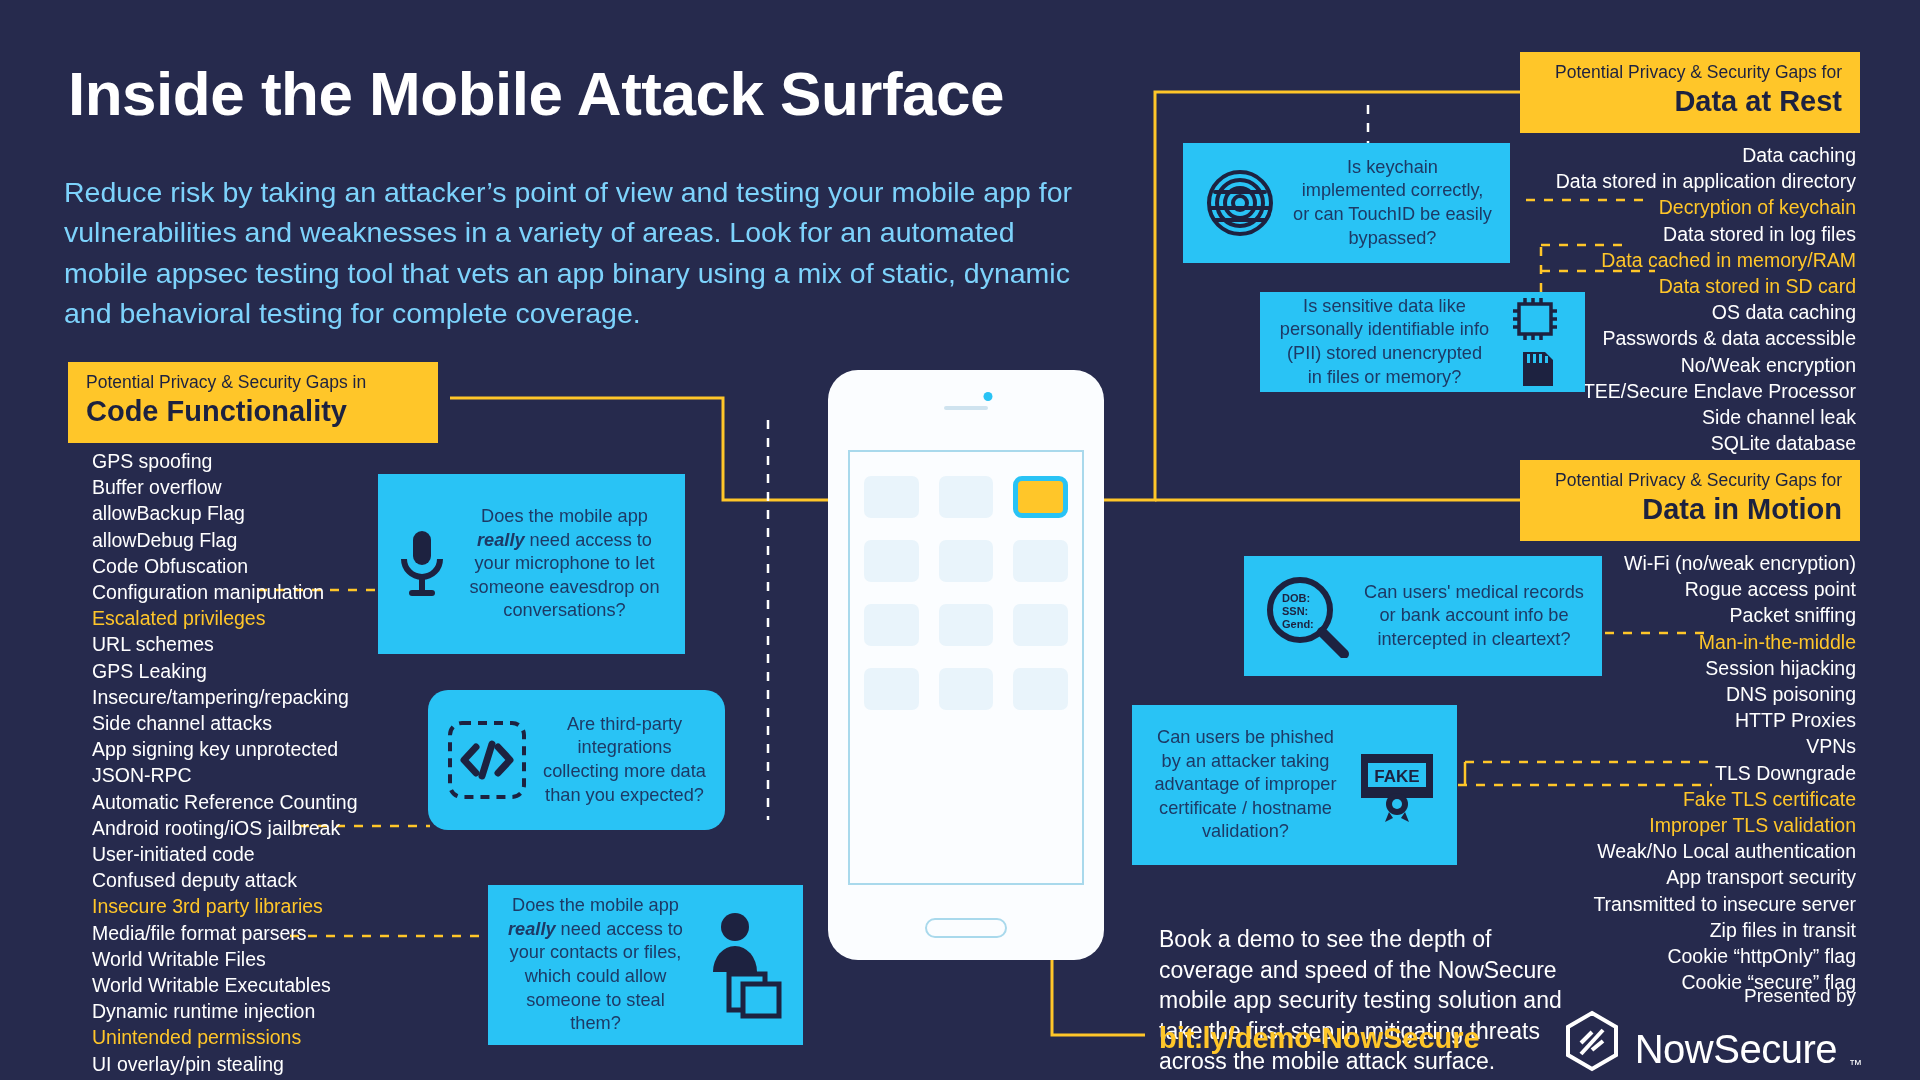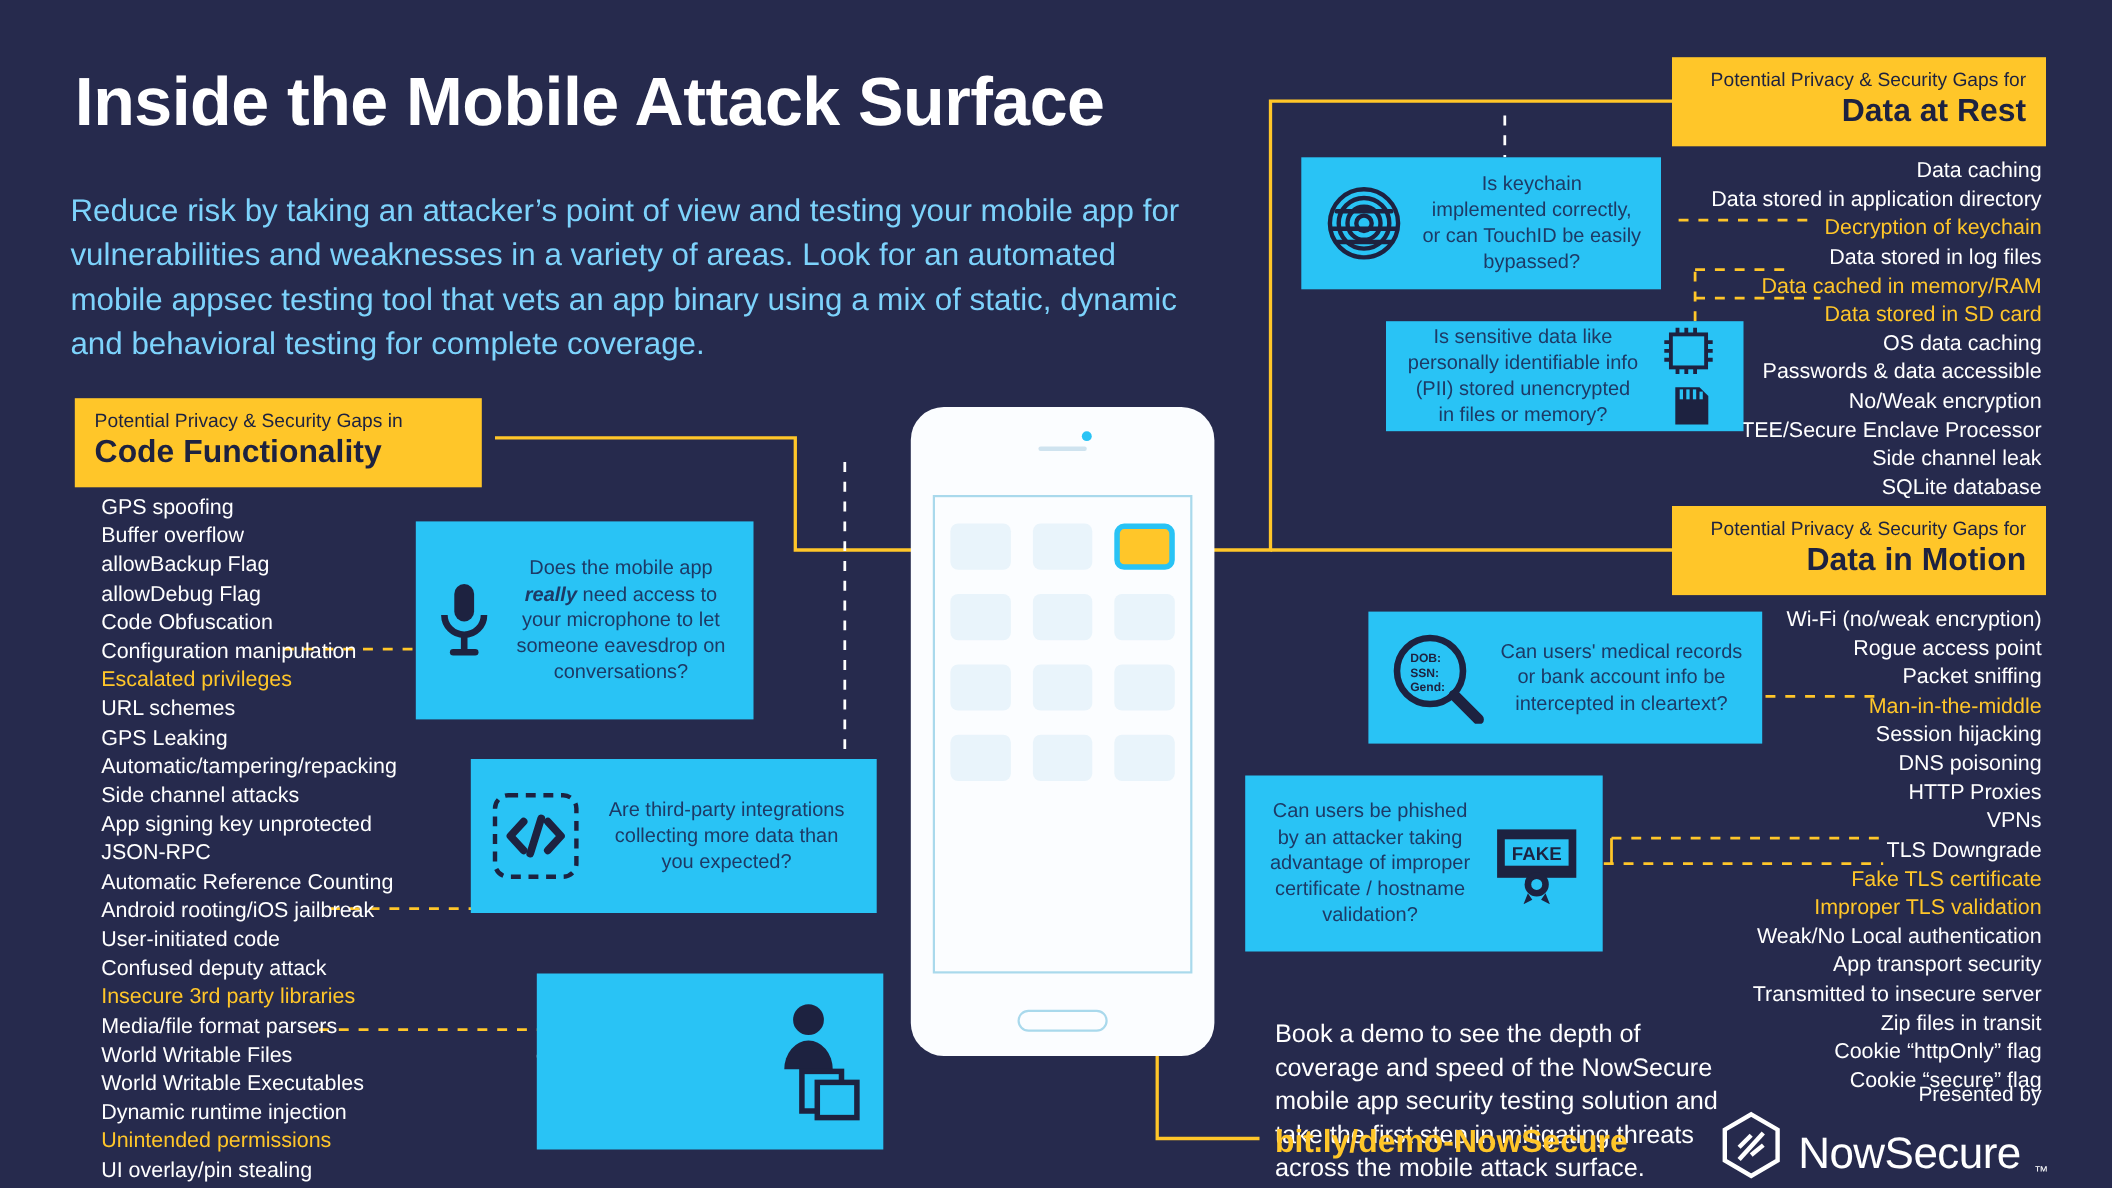--- a/index.html
+++ b/index.html
@@ -47,21 +47,21 @@
   .callout {
     position: absolute; background: #29c3f5; color: #1d3a66;
     display: flex; align-items: center; gap: 14px;
     padding: 16px 18px; font-size: 18.2px; line-height: 1.30;
   }
   .callout .ctext { flex: 1; text-align: center; }
   .callout .ctext i { font-style: italic; font-weight: bold; }
   .callout .cicon { flex: none; display: flex; align-items: center; justify-content: center; }
 
   #co-mic   { left: 354px; top: 474px; width: 307px; height: 180px; margin-left: 24px; }
-  #co-code  { left: 428px; top: 690px; width: 369px; height: 140px; }
+  #co-code  { left: 428px; top: 690px; width: 297px; height: 140px; border-radius: 20px; }
   #co-user  { left: 488px; top: 885px; width: 315px; height: 160px;
               flex-direction: row-reverse; }
   #co-key   { left: 1183px; top: 143px; width: 327px; height: 120px; }
   #co-pii   { left: 1260px; top: 292px; width: 325px; height: 100px;
               flex-direction: row-reverse; }
   #co-med   { left: 1244px; top: 556px; width: 358px; height: 120px; }
   #co-phish { left: 1132px; top: 705px; width: 325px; height: 160px;
               flex-direction: row-reverse; }
 
   
@@ -148,21 +148,21 @@
   <ul class="gaplist" id="list-code">
       <li>GPS spoofing</li>
       <li>Buffer overflow</li>
       <li>allowBackup Flag</li>
       <li>allowDebug Flag</li>
       <li>Code Obfuscation</li>
       <li>Configuration manipulation</li>
       <li class="hl">Escalated privileges</li>
       <li>URL schemes</li>
       <li>GPS Leaking</li>
-      <li>Automatic/tampering/repacking</li>
+      <li>Insecure/tampering/repacking</li>
       <li>Side channel attacks</li>
       <li>App signing key unprotected</li>
       <li>JSON-RPC</li>
       <li>Automatic Reference Counting</li>
       <li>Android rooting/iOS jailbreak</li>
       <li>User-initiated code</li>
       <li>Confused deputy attack</li>
       <li class="hl">Insecure 3rd party libraries</li>
       <li>Media/file format parsers</li>
       <li>World Writable Files</li>
@@ -265,20 +265,21 @@
 
   <div class="callout" id="co-user">
     <div class="cicon">
       <svg width="86" height="110" viewBox="0 0 86 110">
         <circle cx="36" cy="17" r="14" fill="#1d2240"></circle>
         <path d="M14 62 a22 26 0 0 1 44 0 z" fill="#1d2240"></path>
         <rect x="30" y="64" width="36" height="36" fill="none" stroke="#1d2240" stroke-width="5"></rect>
         <rect x="44" y="74" width="36" height="32" fill="#29c3f5" stroke="#1d2240" stroke-width="5"></rect>
       </svg>
     </div>
+    <div class="ctext"><span>Does the mobile app </span><i>really</i><span> need access to your contacts or files, which could allow someone to steal them?</span></div>
   </div>
 
   <div class="callout" id="co-key">
     <div class="cicon">
       <svg width="78" height="78" viewBox="0 0 78 78">
         <g fill="none" stroke="#1d2240" stroke-width="4" stroke-linecap="round">
           <path d="M39 70 a31 31 0 0 1 0-62 a31 31 0 0 1 0 62"></path>
           <path d="M39 62 a23 23 0 0 1 0-46 a23 23 0 0 1 0 46"></path>
           <path d="M39 54 a15 15 0 0 1 0-30 a15 15 0 0 1 0 30"></path>
           <path d="M39 46 a7 7 0 0 1 0-14 a7 7 0 0 1 0 14"></path>

